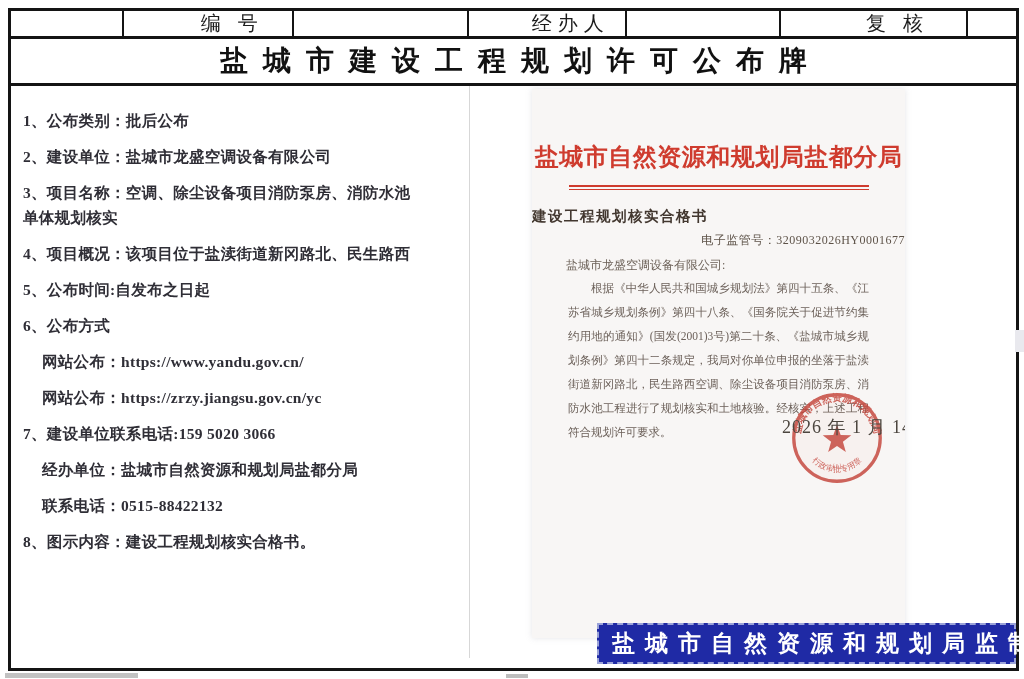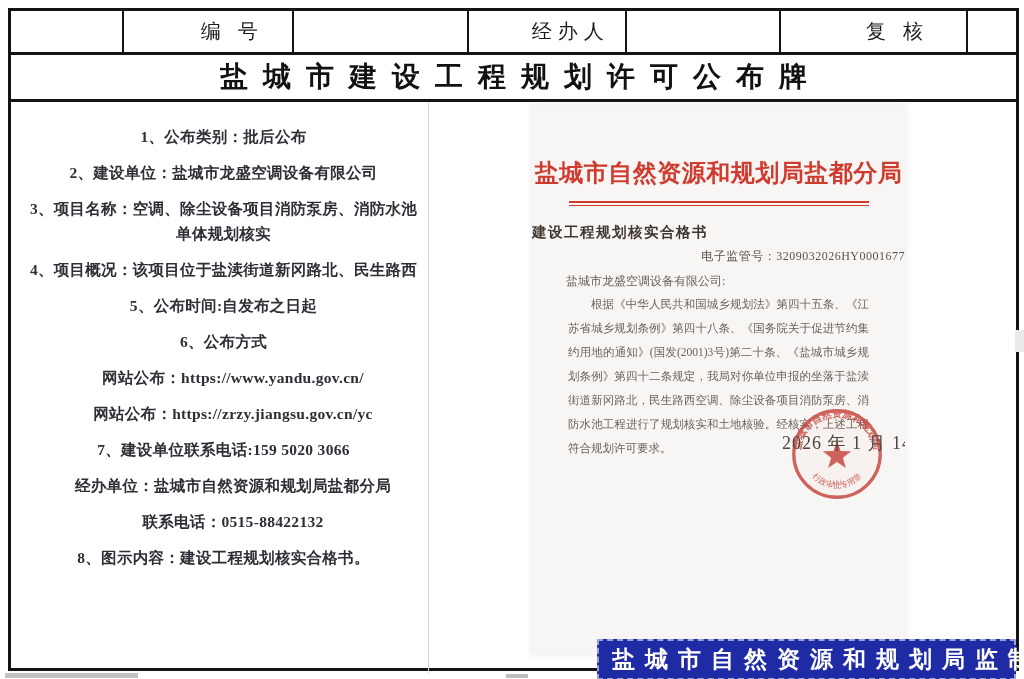--- a/index.html
+++ b/index.html
@@ -6,34 +6,34 @@
   html,body { width:1024px; height:679px; background:#fdfdfd; overflow:hidden; }
   body { font-family:"Liberation Serif","DejaVu Serif",serif; position:relative; }
 
   .page { position:absolute; left:0; top:0; width:1024px; height:679px; background:#ffffff; }
 
   
   .frame { position:absolute; left:8px; top:8px; width:1011px; height:663px;
            border:3px solid #141414; background:#ffffff; }
 
   
-  .header-row { display:flex; height:44px; border-bottom:3px solid #141414;gap:48px; }
+  .header-row { display:flex; height:28px; border-bottom:3px solid #141414;gap:48px; }
   .hcell { border-right:2px solid #141414; height:100%; display:flex; align-items:center; justify-content:center;
            font-size:20px; color:#1c1c1c; letter-spacing:6px; }
   .hcell:last-child { border-right:none; }
   .hc1 { width:13.5%; } .hc2 { width:14.6%; } .hc3 { width:15.1%; } .hc4 { width:13.1%; }
   .hc5 { width:12.7%; } .hc6 { width:16.6%; } .hc7 { flex:1; }
 
   .title-row { height:47px; border-bottom:3px solid #141414; display:flex; align-items:center; justify-content:center; }
   .board-title { font-size:28px; font-weight:bold; color:#111; letter-spacing:15px; text-indent:15px; white-space:nowrap; }
 
   .main { position:relative; height:572px; }
 
-  .left-panel { position:absolute; left:0; top:0; width:418px; height:100%;
-                border-right:1px solid #d7d7d7;text-align:center; }
+  .left-panel { position:absolute; left:0; top:0; width:459px; height:100%;
+                border-right:1px solid #d7d7d7; }
   .notice { padding:22px 4px 0 12px; }
   .notice-item { font-size:15.5px; line-height:25px; margin-bottom:11px; color:#2f2e36;
                  font-weight:600; white-space:pre-wrap; letter-spacing:0.3px; }
   .notice-item.indent { margin-left:19px; }
 
   
   .paper { position:absolute; left:521px; top:3px; width:373px; height:549px;
            background:#f8f6f5; box-shadow:0 0 6px rgba(150,150,165,0.25);
            overflow:hidden; }
   .agency-title { margin-top:52px; text-align:center; font-size:24px; font-weight:bold;

